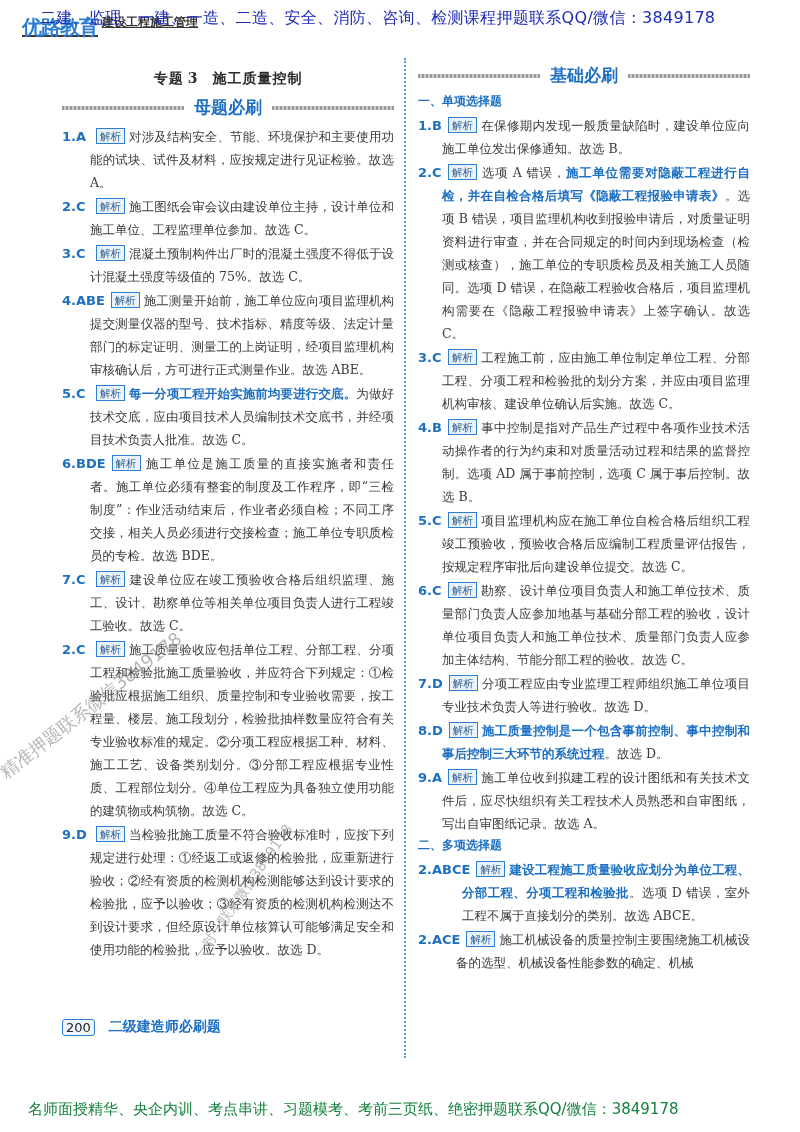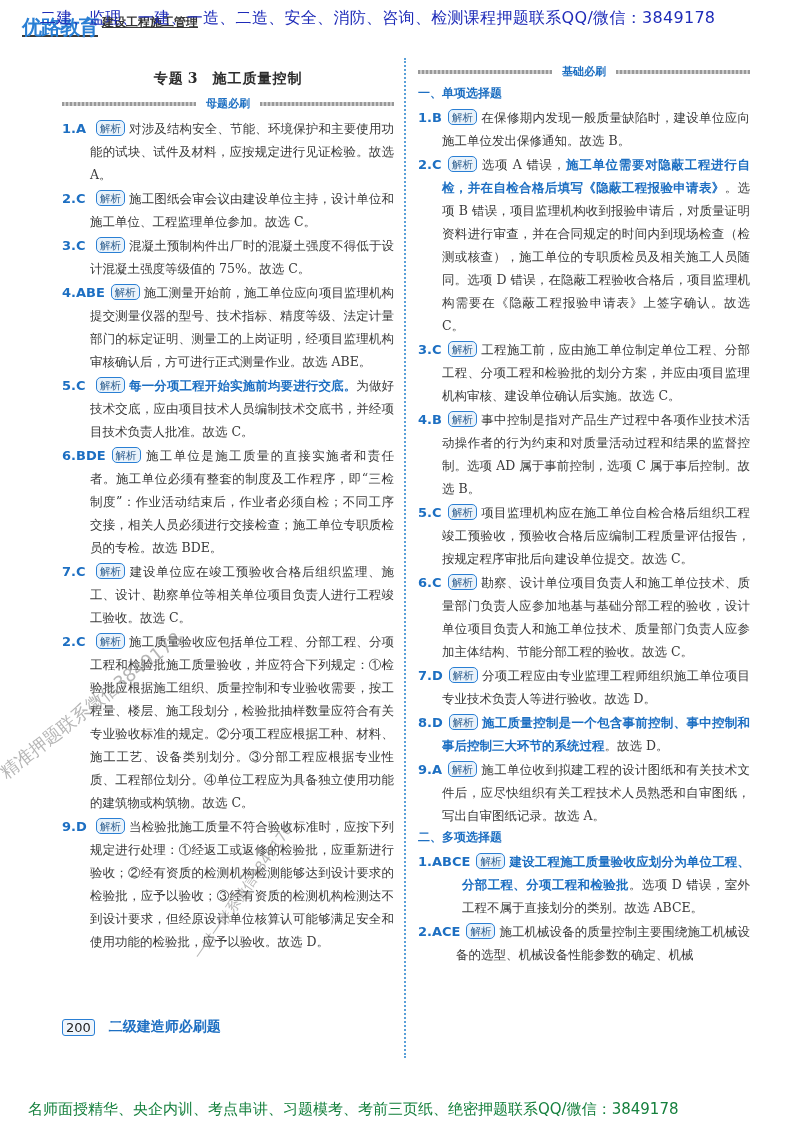--- a/index.html
+++ b/index.html
@@ -15,27 +15,27 @@
   .col-left { left: 62px; width: 332px; }
   .col-right { left: 418px; width: 332px; }
 
   .divider-v { position: absolute; left: 404px; top: 58px; height: 1000px; border-left: 2px dotted #5aa0d8; }
 
   .chapter-title { text-align: center; font-size: 14px; font-weight: bold; color: #2b2b2b; margin-top: 10px; margin-bottom: 8px; letter-spacing: 1px; }
   .chapter-title .num { margin: 0 14px 0 4px; }
 
   .section-head { display: flex; align-items: center; justify-content: center; margin: 4px 0 6px; }
   .section-head .rule { flex: 1; height: 4px; background: repeating-linear-gradient(90deg, #999 0 2px, #ccc 2px 4px); }
-  .section-head .label { font-family: "DejaVu Sans", sans-serif; font-size: 11px; font-weight: bold; color: #1d6fc2; padding: 0 10px; }
+  .section-head .label { font-family: "DejaVu Sans", sans-serif; font-size: 17px; font-weight: bold; color: #1d6fc2; padding: 0 10px; }
 
   .subhead { font-family: "DejaVu Sans", sans-serif; font-size: 12px; font-weight: bold; color: #1d6fc2; margin: 2px 0 4px; }
 
   .item { font-size: 12.5px; line-height: 23px; margin-bottom: 1px; text-align: justify; }
   .item .ans { font-family: "DejaVu Sans", sans-serif; font-weight: bold; color: #1d6fc2; font-size: 13px; margin-left: -28px; display: inline-block; min-width: 28px; }
-  .item .tag { display: inline-block; font-family: "DejaVu Sans", sans-serif; font-size: 10.5px; line-height: 14px; padding: 0 3px; border: 1px solid #2a7fd4; border-radius: 5px; color: #2a5a8a; background: #eaf3fb; margin: 0 4px 0 6px; vertical-align: 1px; }
+  .item .tag { display: inline-block; font-family: "DejaVu Sans", sans-serif; font-size: 10.5px; line-height: 14px; padding: 0 3px; border: 1px solid #2a7fd4; border-radius: 0; color: #2a5a8a; background: #eaf3fb; margin: 0 4px 0 6px; vertical-align: 1px; }
   .item .hl { color: #1d6fc2; font-weight: bold; }
   .item-body { padding-left: 28px; }
   .col-right .item-body { padding-left: 24px; }
   .col-right .item .ans { margin-left: -24px; min-width: 24px; }
 
   .footer-pagenum { position: absolute; left: 62px; top: 1018px; display: flex; align-items: center; }
   .pagebox { font-family: "DejaVu Sans", sans-serif; font-size: 13px; border: 1px solid #2a7fd4; border-radius: 3px; padding: 0 3px; color: #222; background: #eef5fc; }
   .booktitle { font-family: "DejaVu Sans", sans-serif; font-size: 14px; color: #1d6fc2; margin-left: 14px; font-weight: bold; }
   .bottom-banner { position: absolute; left: 28px; top: 1100px; font-family: "DejaVu Sans", sans-serif; font-size: 15px; color: #15803d; white-space: nowrap; }
 
@@ -87,21 +87,21 @@
   <div class="item item-body"><span class="ans">2.C</span><span class="tag">解析</span><span>选项 A 错误，</span><span class="hl">施工单位需要对隐蔽工程进行自检，并在自检合格后填写《隐蔽工程报验申请表》</span><span>。选项 B 错误，项目监理机构收到报验申请后，对质量证明资料进行审查，并在合同规定的时间内到现场检查（检测或核查），施工单位的专职质检员及相关施工人员随同。选项 D 错误，在隐蔽工程验收合格后，项目监理机构需要在《隐蔽工程报验申请表》上签字确认。故选 C。</span></div>
   <div class="item item-body"><span class="ans">3.C</span><span class="tag">解析</span><span>工程施工前，应由施工单位制定单位工程、分部工程、分项工程和检验批的划分方案，并应由项目监理机构审核、建设单位确认后实施。故选 C。</span></div>
   <div class="item item-body"><span class="ans">4.B</span><span class="tag">解析</span><span>事中控制是指对产品生产过程中各项作业技术活动操作者的行为约束和对质量活动过程和结果的监督控制。选项 AD 属于事前控制，选项 C 属于事后控制。故选 B。</span></div>
   <div class="item item-body"><span class="ans">5.C</span><span class="tag">解析</span><span>项目监理机构应在施工单位自检合格后组织工程竣工预验收，预验收合格后应编制工程质量评估报告，按规定程序审批后向建设单位提交。故选 C。</span></div>
   <div class="item item-body"><span class="ans">6.C</span><span class="tag">解析</span><span>勘察、设计单位项目负责人和施工单位技术、质量部门负责人应参加地基与基础分部工程的验收，设计单位项目负责人和施工单位技术、质量部门负责人应参加主体结构、节能分部工程的验收。故选 C。</span></div>
   <div class="item item-body"><span class="ans">7.D</span><span class="tag">解析</span><span>分项工程应由专业监理工程师组织施工单位项目专业技术负责人等进行验收。故选 D。</span></div>
   <div class="item item-body"><span class="ans">8.D</span><span class="tag">解析</span><span class="hl">施工质量控制是一个包含事前控制、事中控制和事后控制三大环节的系统过程</span><span>。故选 D。</span></div>
   <div class="item item-body"><span class="ans">9.A</span><span class="tag">解析</span><span>施工单位收到拟建工程的设计图纸和有关技术文件后，应尽快组织有关工程技术人员熟悉和自审图纸，写出自审图纸记录。故选 A。</span></div>
 
   <div class="subhead">二、多项选择题</div>
-  <div class="item item-body" style="padding-left:44px"><span class="ans" style="margin-left:-44px;min-width:44px">1.ABCE</span><span class="tag">解析</span><span class="hl">建设工程施工质量验收应划分为单位工程、分部工程、分项工程和检验批</span><span>。选项 D 错误，室外工程不属于直接划分的类别。故选 ABCE。</span></div>
+  <div class="item item-body" style="padding-left:44px"><span class="ans" style="margin-left:-44px;min-width:44px">2.ABCE</span><span class="tag">解析</span><span class="hl">建设工程施工质量验收应划分为单位工程、分部工程、分项工程和检验批</span><span>。选项 D 错误，室外工程不属于直接划分的类别。故选 ABCE。</span></div>
   <div class="item item-body" style="padding-left:38px"><span class="ans" style="margin-left:-38px;min-width:38px">2.ACE</span><span class="tag">解析</span><span>施工机械设备的质量控制主要围绕施工机械设备的选型、机械设备性能参数的确定、机械</span></div>
 </div>
 
 <div class="watermark wm1">精准押题联系微信3849178</div>
 <div class="watermark wm2">一对一联系微信3849178</div>
 
 <div class="footer-pagenum">
   <span class="pagebox">200</span>
   <span class="booktitle">二级建造师必刷题</span>
 </div>

